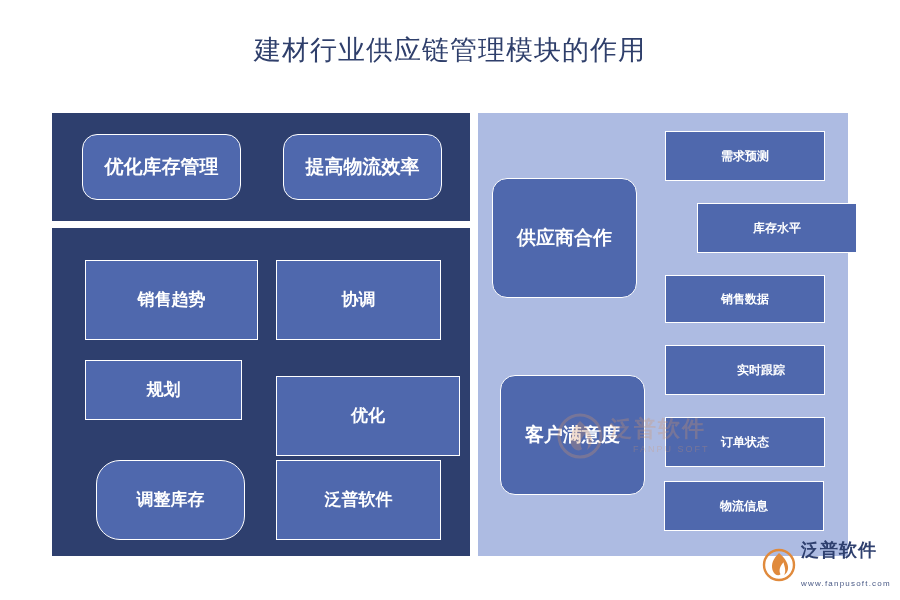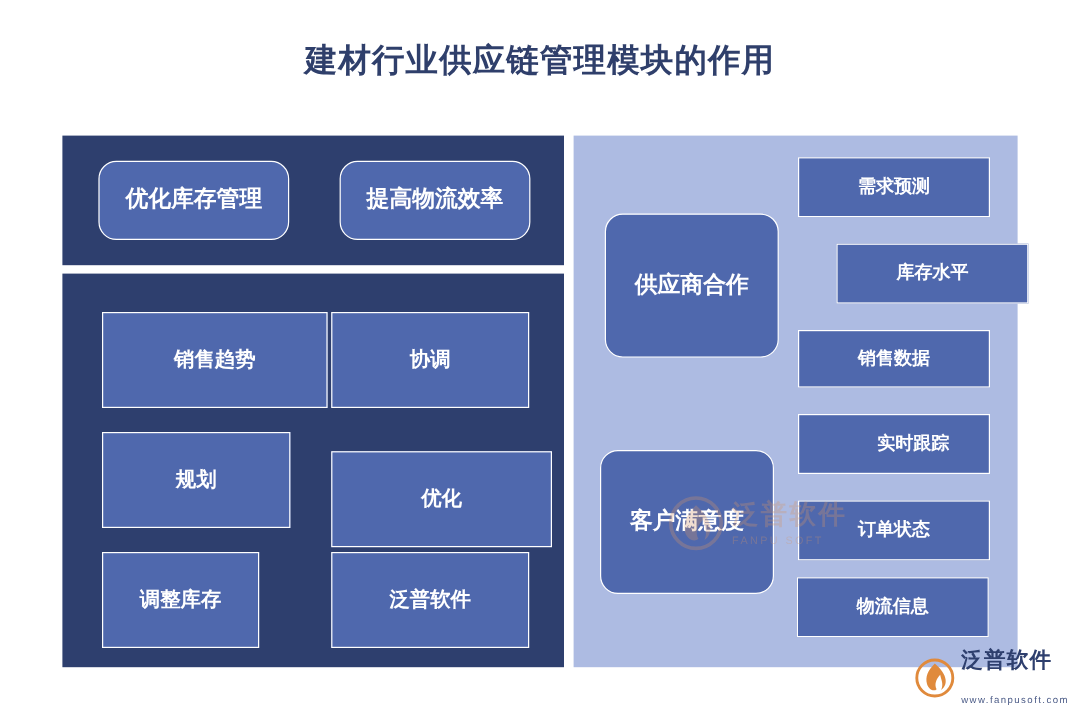--- a/index.html
+++ b/index.html
@@ -14,21 +14,21 @@
     overflow: hidden;
     position: relative;
   }
   #page-title {
     position: absolute;
     left: 0;
     top: 32px;
     width: 900px;
     text-align: center;
     font-size: 27px;
-    font-weight: bold;
+    font-weight: normal;
     color: #2f3f6b;
     letter-spacing: 1px;
   }
 
   
   .panel-dark {
     position: absolute;
     background: #2e3f6e;
   }
   #panel-top {
@@ -63,36 +63,36 @@
     font-weight: bold;
     display: flex;
     align-items: center;
     justify-content: center;
     text-align: center;
     box-sizing: border-box;
     line-height: 1.2;
   }
   .node.big { font-size: 19px; border-radius: 15px; }
   .node.mid { font-size: 17px; }
-  .node.sm  { font-size: 15px; }
+  .node.sm  { font-size: 12px; }
 
   
   #node-inv   { left: 82px;  top: 134px; width: 159px; height: 66px; }
   #node-logi  { left: 283px; top: 134px; width: 159px; height: 66px; }
 
   
-  #node-sales   { left: 85px;  top: 260px; width: 188px; height: 80px; }
+  #node-sales   { left: 85px;  top: 260px; width: 173px; height: 80px; }
   #node-coord   { left: 276px; top: 260px; width: 165px; height: 80px; }
-  #node-plan    { left: 85px;  top: 360px; width: 157px; height: 80px; }
+  #node-plan    { left: 85px;  top: 360px; width: 157px; height: 60px; }
   #node-opt     { left: 276px; top: 376px; width: 184px; height: 80px; }
-  #node-adjust  { left: 85px;  top: 460px; width: 131px; height: 80px; }
+  #node-adjust  { left: 96px;  top: 460px; width: 149px; height: 80px; border-radius: 24px; }
   #node-produce { left: 276px; top: 460px; width: 165px; height: 80px; }
 
   
-  #node-supplier { left: 504px; top: 178px; width: 145px; height: 120px; }
+  #node-supplier { left: 492px; top: 178px; width: 145px; height: 120px; }
   #node-customer { left: 500px; top: 375px; width: 145px; height: 120px; }
 
   
   #node-demand    { left: 665px; top: 131px; width: 160px; height: 50px; }
   #node-stock     { left: 697px; top: 203px; width: 160px; height: 50px; }
   #node-salesdata { left: 665px; top: 275px; width: 160px; height: 48px; }
   #node-track     { left: 665px; top: 345px; width: 160px; height: 50px; padding-left: 32px; }
   #node-order     { left: 665px; top: 417px; width: 160px; height: 50px; }
   #node-logiinfo  { left: 664px; top: 481px; width: 160px; height: 50px; }
 
@@ -121,20 +121,21 @@
   #watermark .wm-cn {
     font-size: 22px;
     font-weight: bold;
     letter-spacing: 2px;
     line-height: 1;
   }
   #watermark .wm-en {
     font-size: 9px;
     letter-spacing: 2px;
     margin-top: 4px;
+    margin-left: 23px;
   }
 
   
   #logo {
     position: absolute;
     left: 762px;
     top: 541px;
     display: flex;
     align-items: center;
   }

